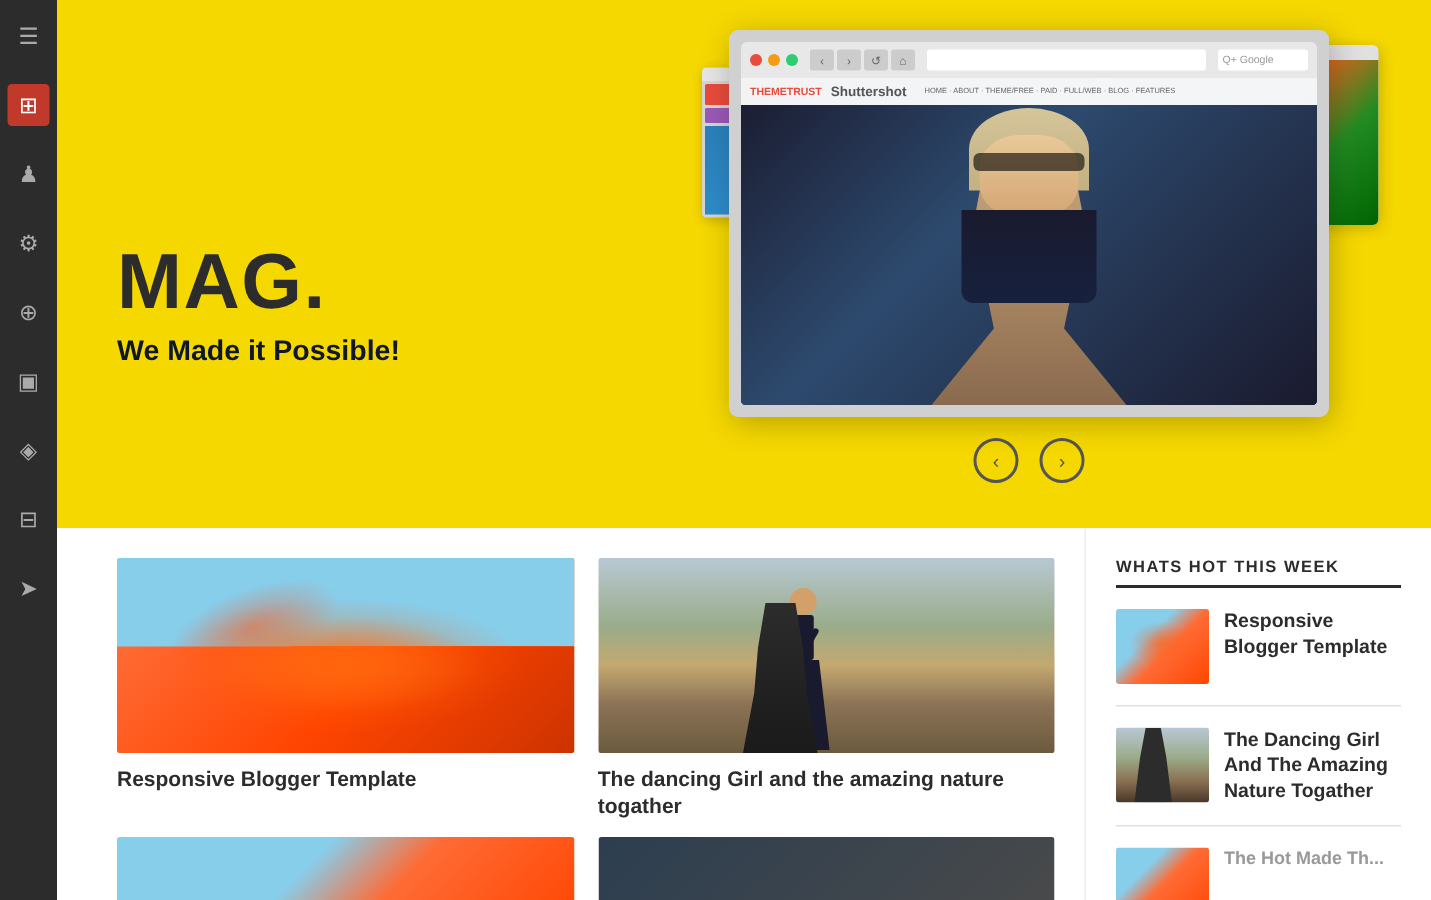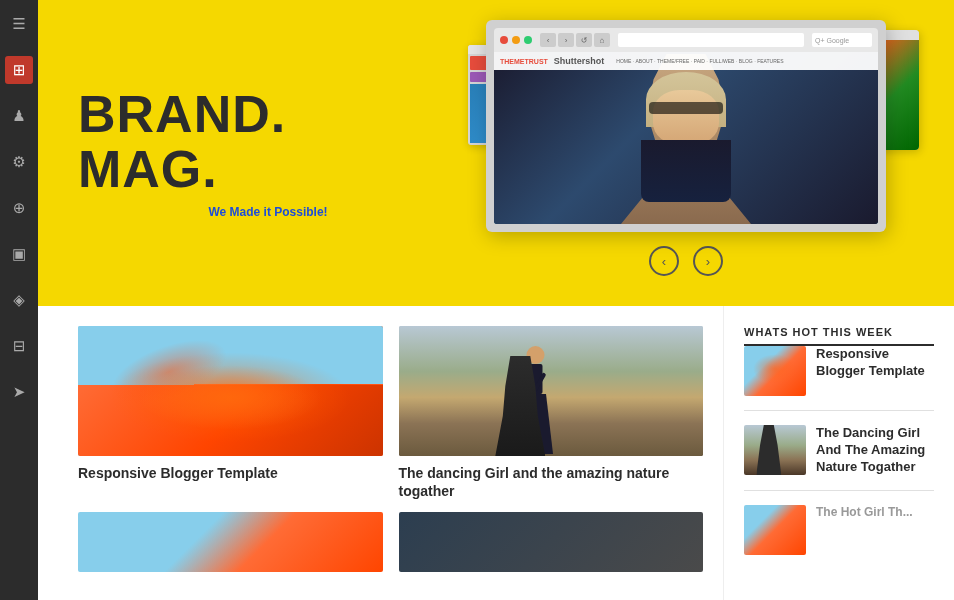--- a/index.html
+++ b/index.html
@@ -56,25 +56,24 @@
       z-index: 2;
     }
     .hero-title {
       font-size: 52px;
       font-weight: 900;
       color: #2c2c2c;
       line-height: 1.05;
       letter-spacing: 1px;
     }
     .hero-subtitle {
-      font-size: 12px;
+      font-size: 19px;
       font-weight: 700;
-      color: #1d4ed8;
+      color: #0f172a;
       margin-top: 8px;
-      text-align: center;
     }
     .hero-image-area {
       flex: 1.2;
       display: flex;
       flex-direction: column;
       align-items: center;
       position: relative;
     }
     
     .browser-mockup {
@@ -127,21 +126,21 @@
     .browser-search {
       background: #fff;
       border-radius: 2px;
       height: 14px;
       width: 60px;
       display: flex; align-items: center; padding: 0 3px;
       font-size: 7px; color: #999;
     }
     .browser-content {
       background: #0c4a6e;
-      height: 172px;
+      height: 218px;
       border-radius: 0 0 3px 3px;
       overflow: hidden;
       position: relative;
       display: flex;
       align-items: flex-start;
       justify-content: center;
     }
     
     .browser-girl {
       width: 100%;
@@ -362,20 +361,21 @@
       flex-shrink: 0;
     }
     .hot-title {
       font-size: 11px;
       font-weight: 900;
       color: #2c2c2c;
       text-transform: uppercase;
       letter-spacing: 1px;
       border-bottom: 2px solid #2c2c2c;
       padding-bottom: 6px;
+      margin-bottom: 14px;
     }
     .hot-item {
       display: flex;
       gap: 10px;
       margin-bottom: 14px;
       align-items: flex-start;
     }
     .hot-thumb {
       width: 62px;
       height: 50px;
@@ -432,21 +432,21 @@
   <div class="sidebar-icon">◈</div>
   <div class="sidebar-icon">⊟</div>
   <div class="sidebar-icon">➤</div>
 </div>
 
 <div class="main">
 
   <div class="hero">
     <div class="hero-text">
       <div class="hero-title">
-        <span>BRAND.</span><br>
+        <br>
         <span>MAG.</span><br>
       </div>
       <div class="hero-subtitle">We Made it Possible!</div>
     </div>
 
     <div class="hero-image-area">
 
       <div class="browser-back" style="position:absolute; top:0px; right:-5px; z-index:1;">
         <div class="browser-back-bar"></div>
         <div class="browser-back-img" style="background: linear-gradient(135deg, #8B4513 0%, #D2691E 30%, #228B22 60%, #006400 100%);"></div>
@@ -579,18 +579,18 @@
           </div>
         </div>
         <div class="hot-text">The Dancing Girl And The Amazing Nature Togather</div>
       </div>
       <hr class="hot-divider">
 
       <div class="hot-item">
         <div class="hot-thumb">
           <div class="hot-thumb-3" style="background:linear-gradient(135deg,#87CEEB 0%,#87CEEB 30%,#FF6B35 50%,#FF4500 100%);"></div>
         </div>
-        <div class="hot-text" style="color:#999; font-size:12px;">The Hot Girl Th...</div>
+        <div class="hot-text" style="color:#999; font-size:12px;">The Hot Made Th...</div>
       </div>
     </div>
 
   </div>
 </div>
 
 </body></html>

